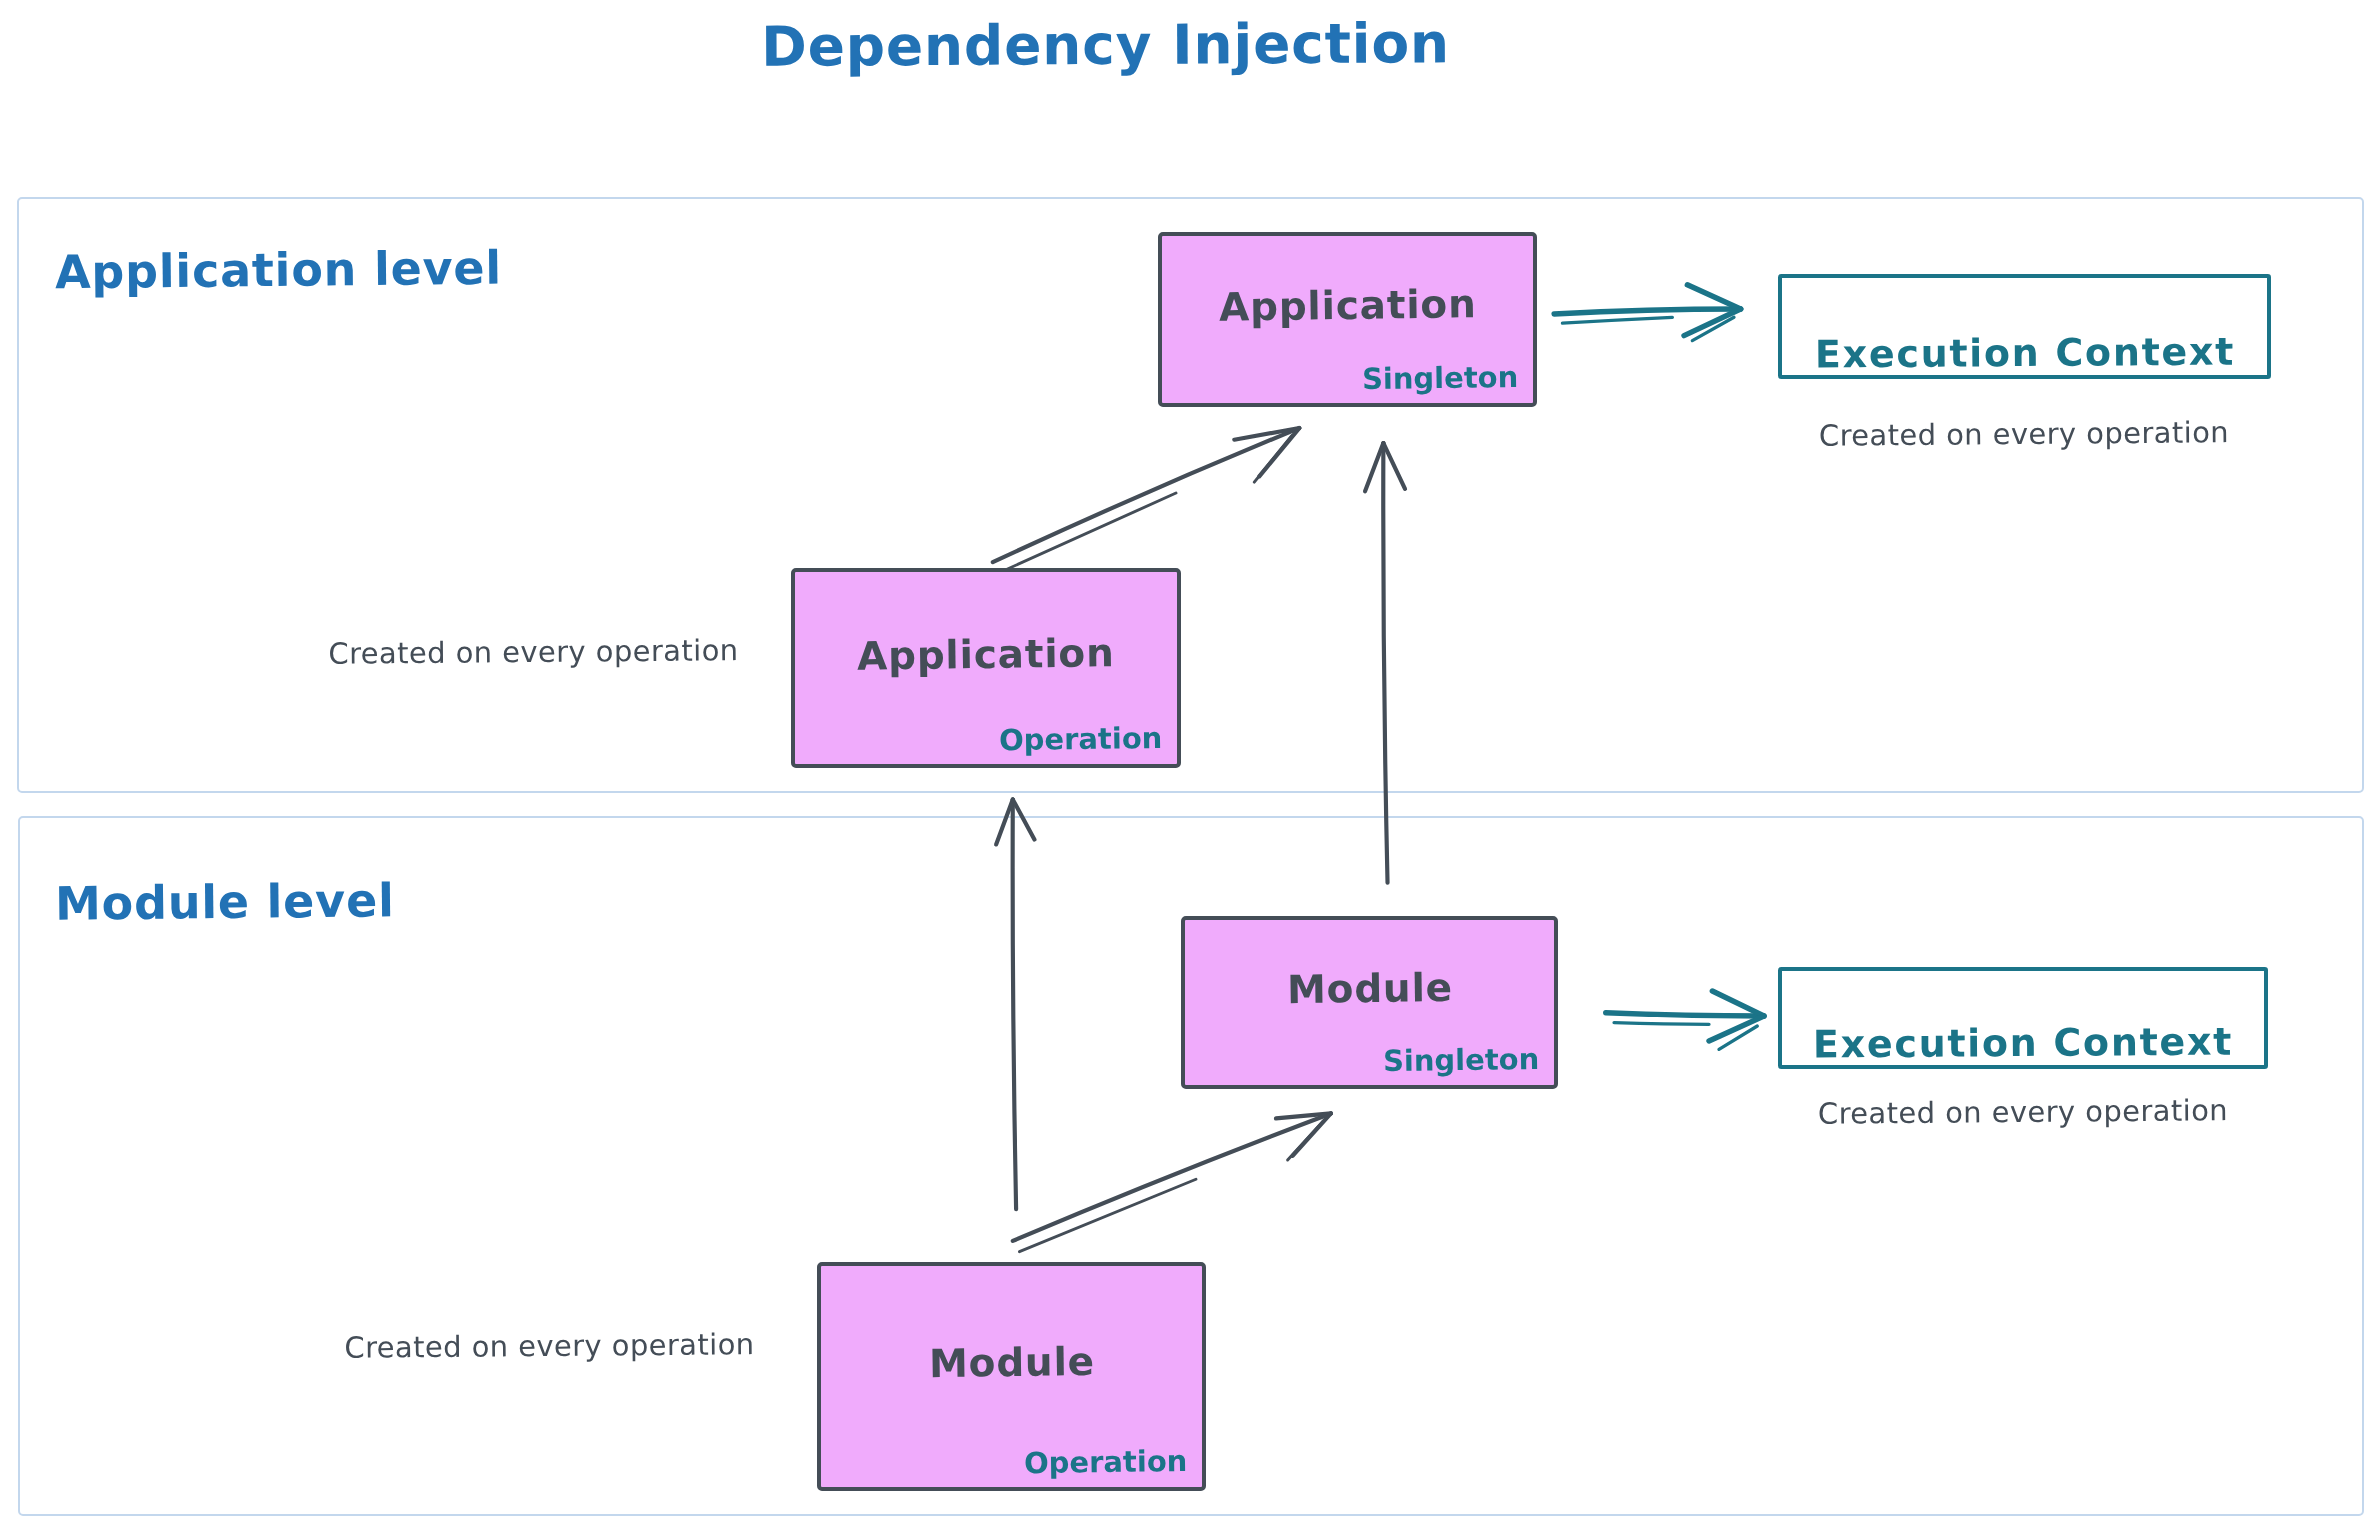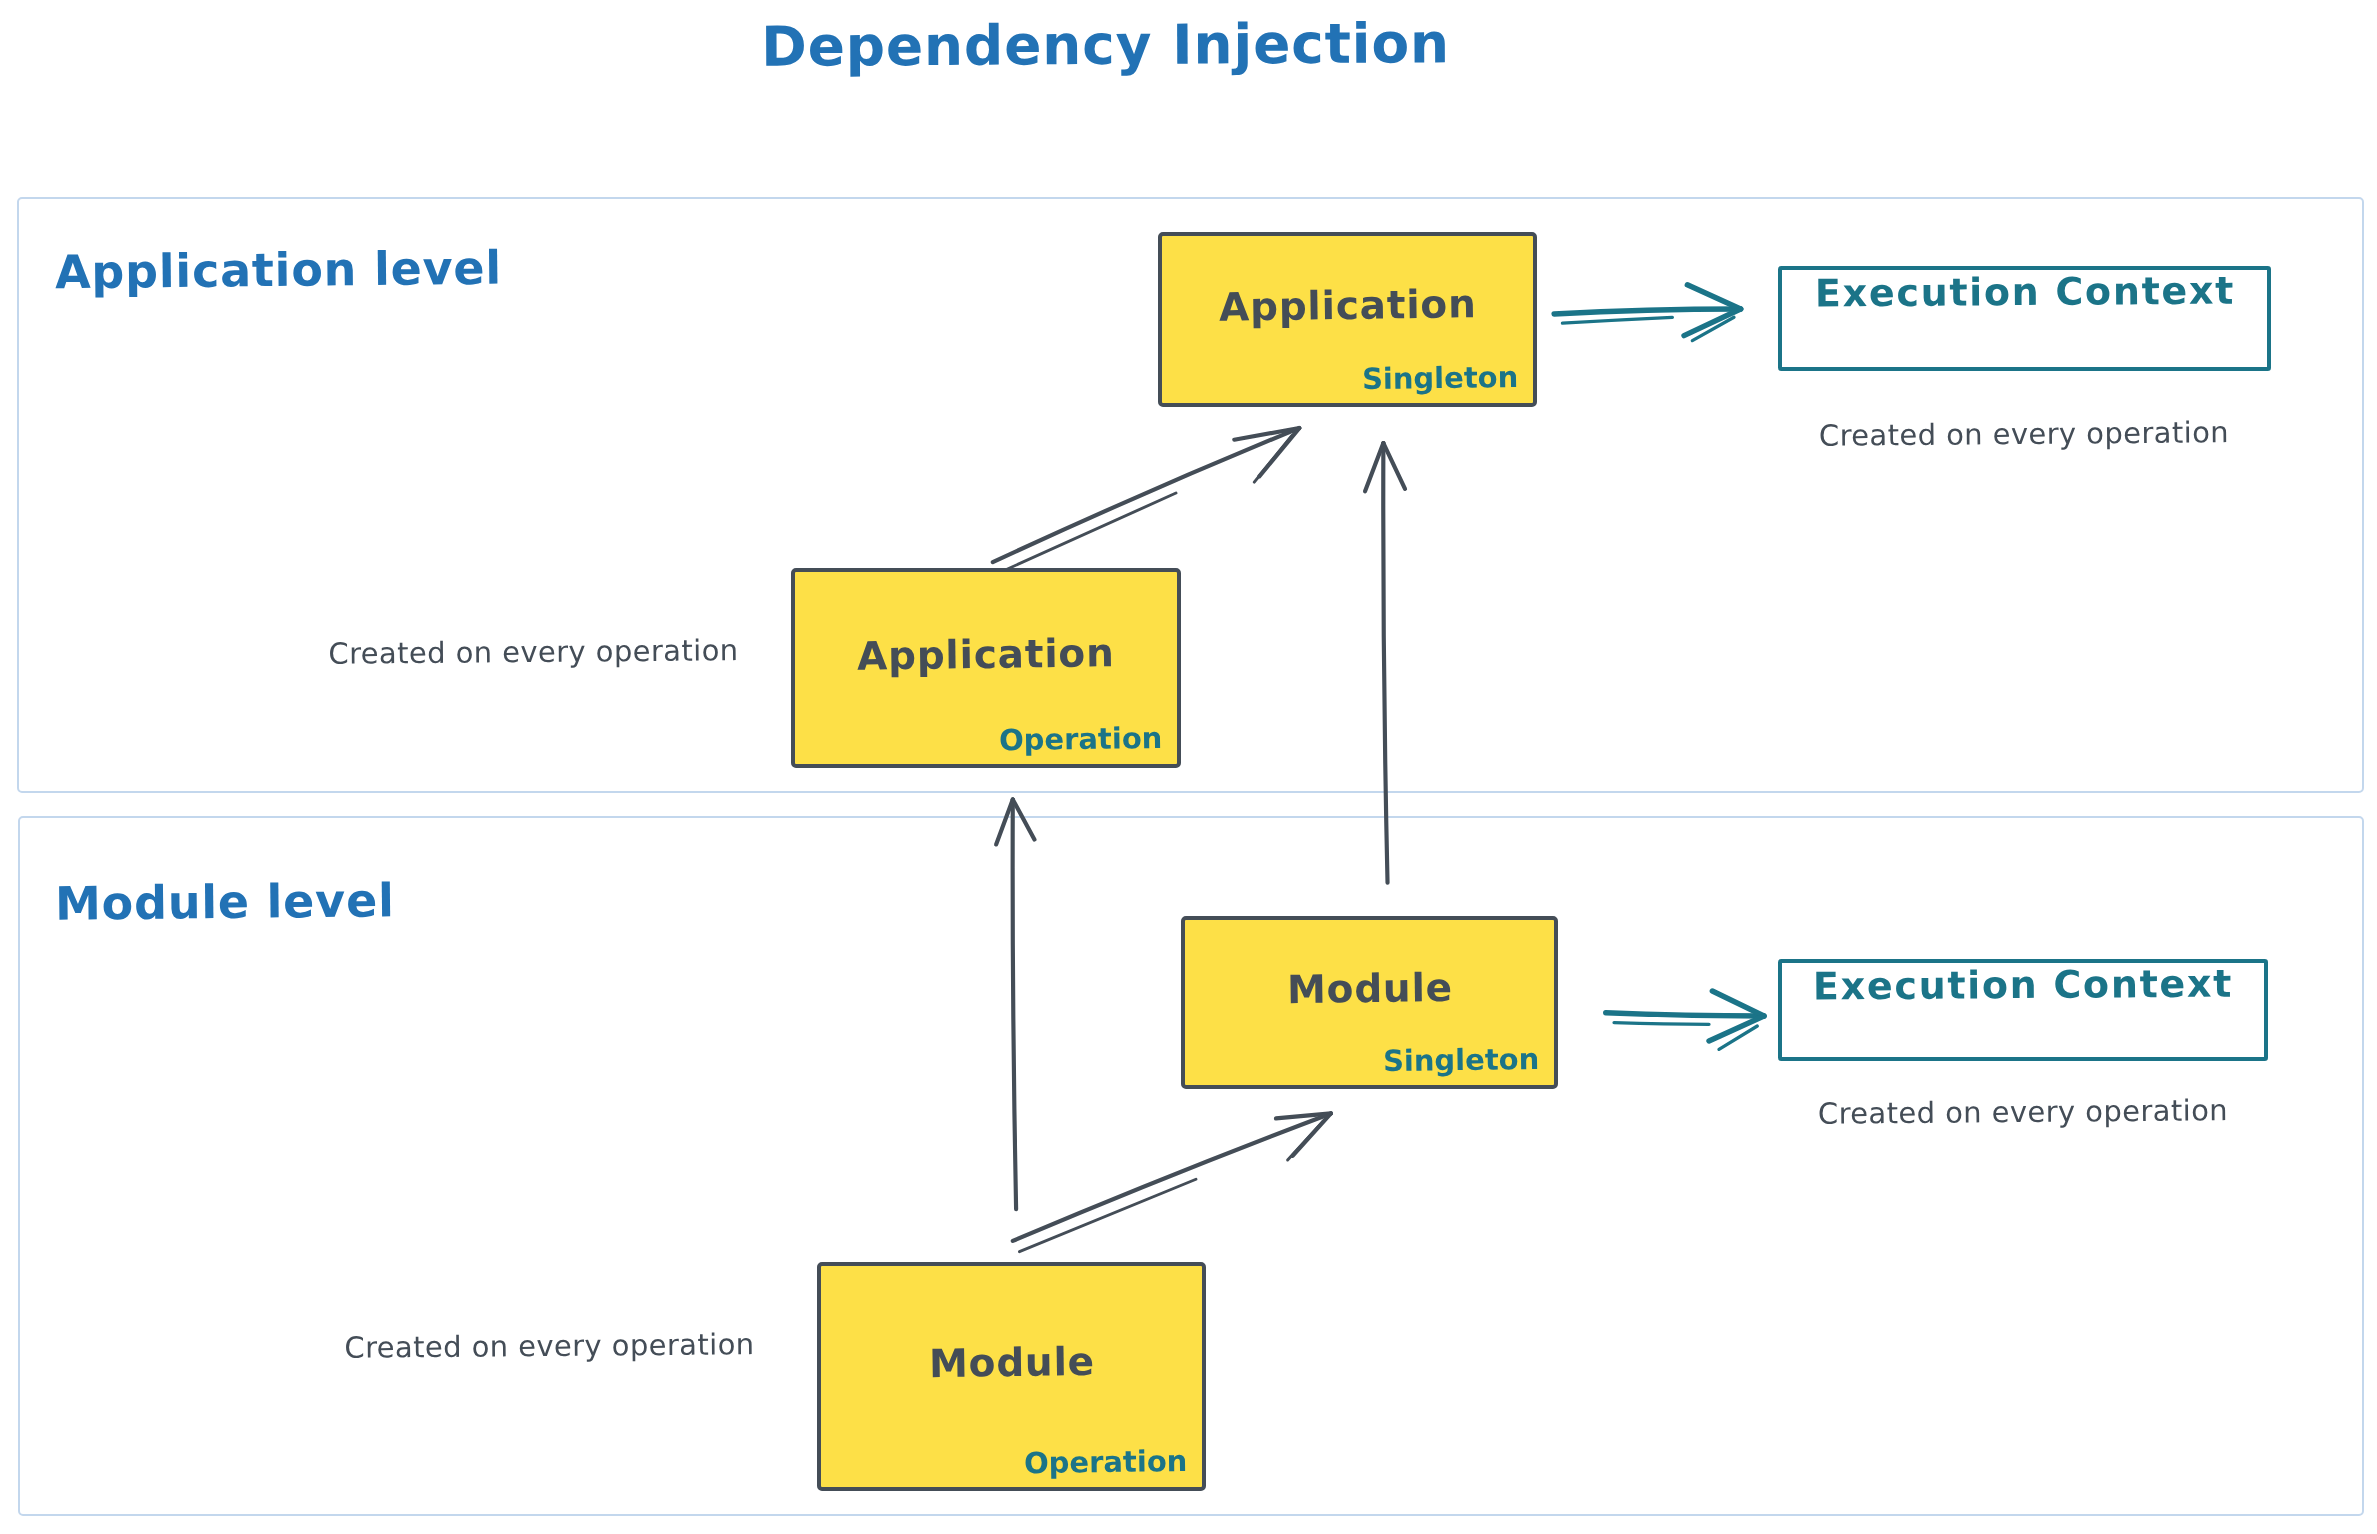--- a/index.html
+++ b/index.html
@@ -46,21 +46,21 @@
     font-size:46px;font-weight:bold;
     color:var(--blue,#2272b5);
     letter-spacing:0.8px;
     transform:rotate(-0.6deg);
   }
   .label-a{left:55px;top:243px;}
   .label-b{left:55px;top:875px;}
   .node{
     border:4.2px solid var(--slate,#444d57);
     border-radius:5px;
-    background:#fde047;
+    background:#f0abfc;
     display:flex;align-items:center;justify-content:center;
   }
   .node .name{
     font-size:39px;font-weight:600;
     color:var(--slate,#444d57);
     letter-spacing:0.8px;
     margin-bottom:28px;
     transform:rotate(-0.8deg);
   }
   .node .scope{
@@ -71,21 +71,21 @@
     transform:rotate(-0.8deg);
   }
   .box-app-singleton{left:1158px;top:232px;width:379px;height:175px;}
   .box-app-operation{left:791px;top:568px;width:390px;height:200px;}
   .box-mod-singleton{left:1181px;top:916px;width:377px;height:173px;}
   .box-mod-operation{left:817px;top:1262px;width:389px;height:229px;}
   .exec{
     border:4.6px solid var(--teal,#1b7488);
     border-radius:3.3px;
     background:#ffffff;
-    display:flex;align-items:flex-start;justify-content:center;
+    display:flex;align-items:flex-end;justify-content:center;margin-top:8px;
   }
   .exec .exec-label{
     font-size:38px;font-weight:bold;
     color:var(--teal,#1b7488);
     letter-spacing:1.7px;
     white-space:nowrap;
     transform:rotate(-0.4deg);
   }
   .exec-a{left:1778px;top:266px;width:493px;height:105px;}
   .exec-b{left:1778px;top:959px;width:490px;height:102px;}

